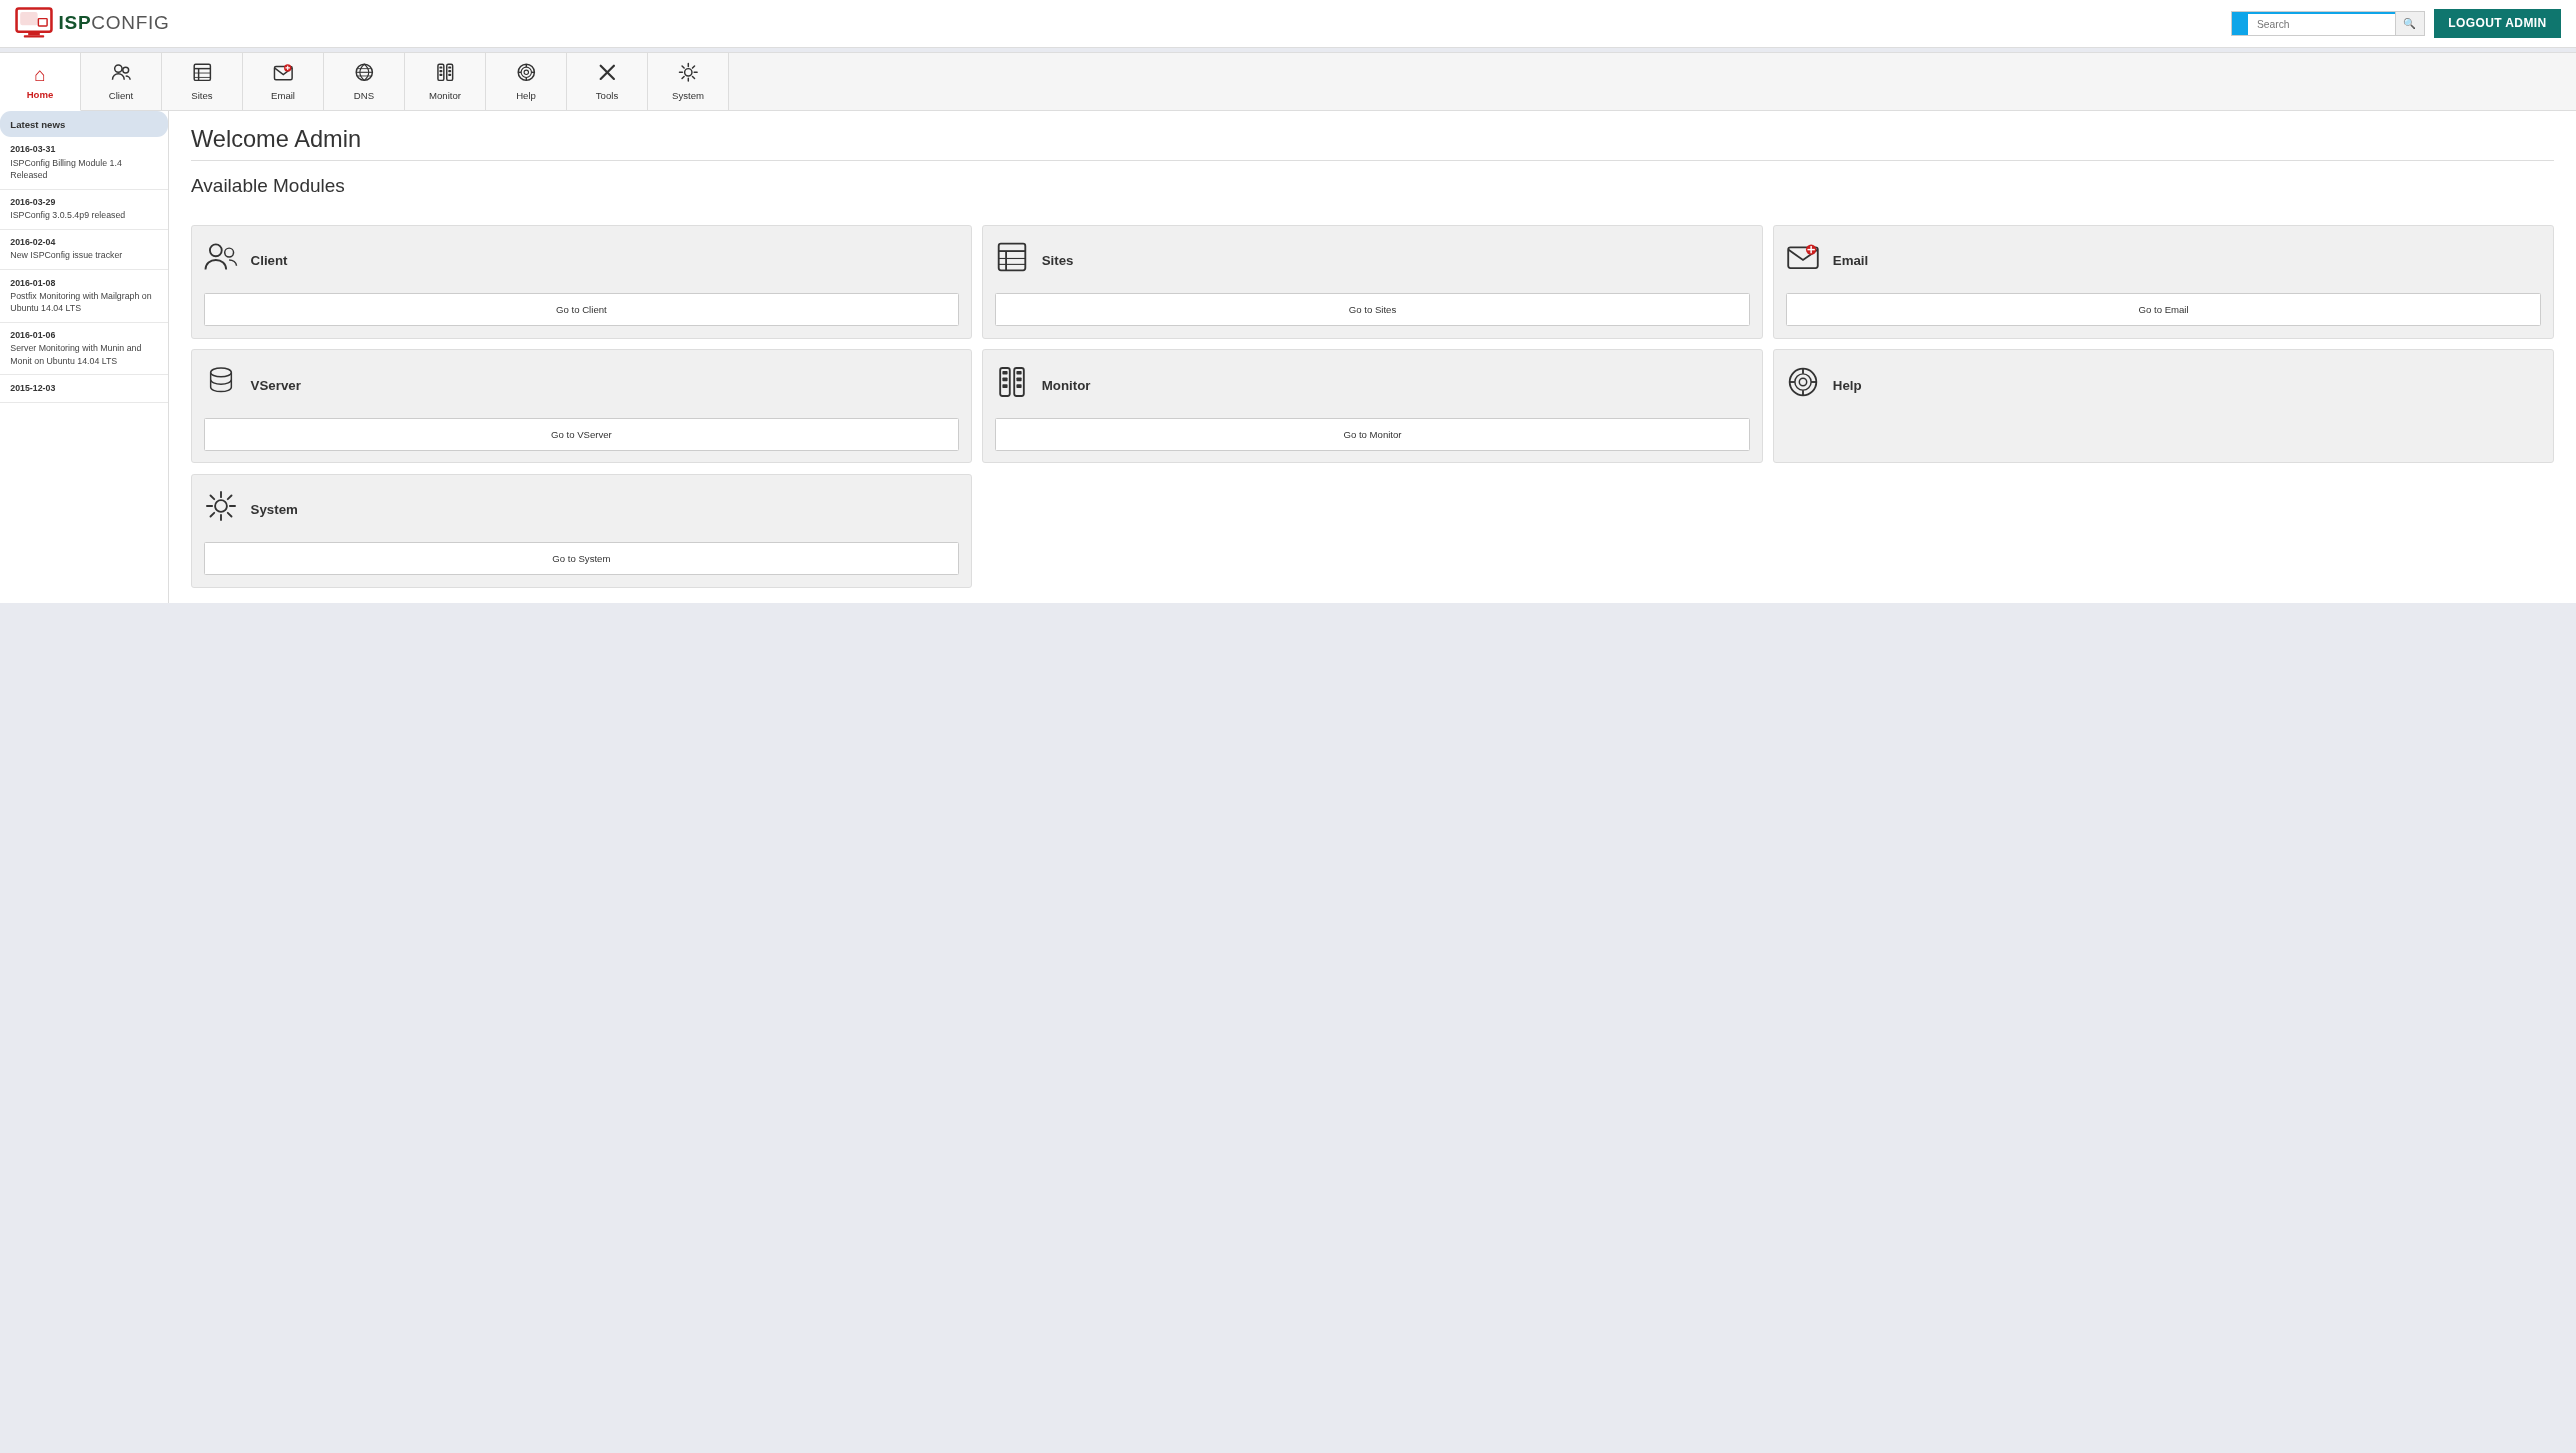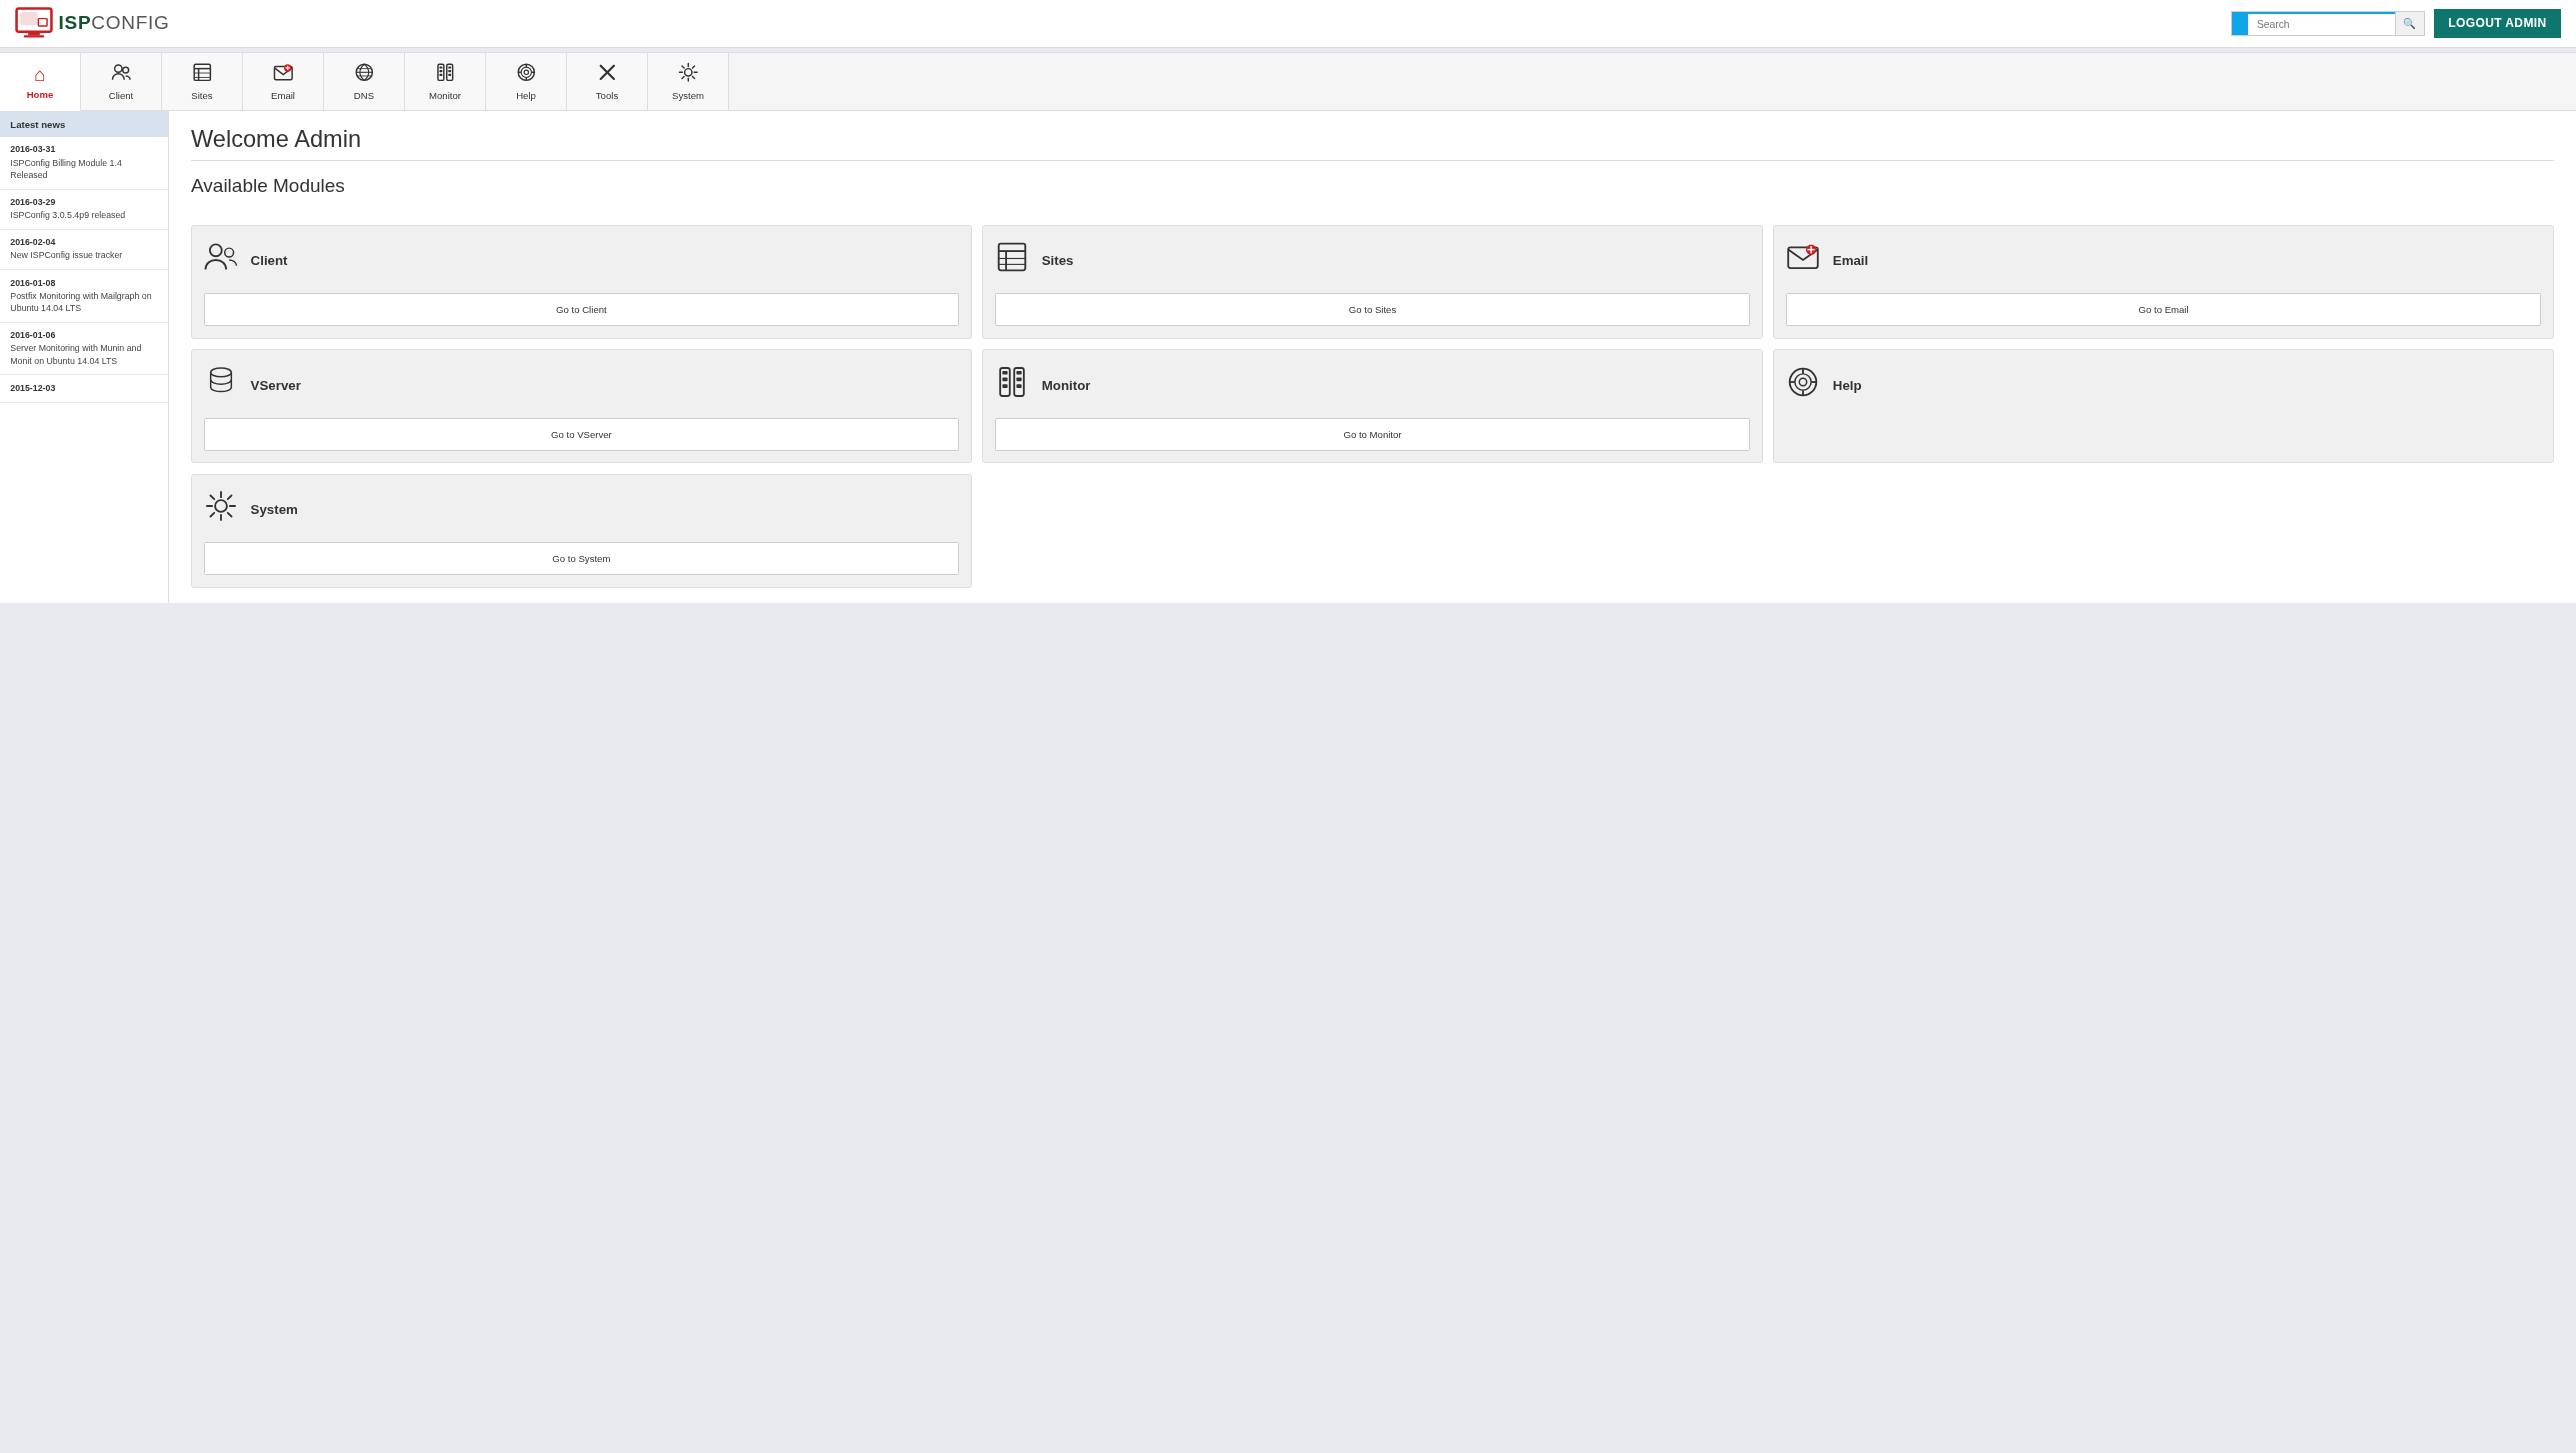--- a/index.html
+++ b/index.html
@@ -117,20 +117,21 @@
       background: #fff;
       border-right: 0.7px solid #ddd;
       padding: 0;
     }
     .sidebar-title {
       background: #d8e2ee;
       padding: 7.4px 10.3px;
       font-size: 9.6px;
       font-weight: bold;
       color: #333;
+      border-radius: 11px;
     }
     .news-item {
       padding: 7.4px 10.3px;
       border-bottom: 0.7px solid #e8e8e8;
       cursor: pointer;
     }
     .news-date { font-weight: bold; font-size: 8.8px; color: #333; display: block; margin-bottom: 2.2px; }
     .news-text { font-size: 8.8px; color: #444; line-height: 1.4; }
 
     

